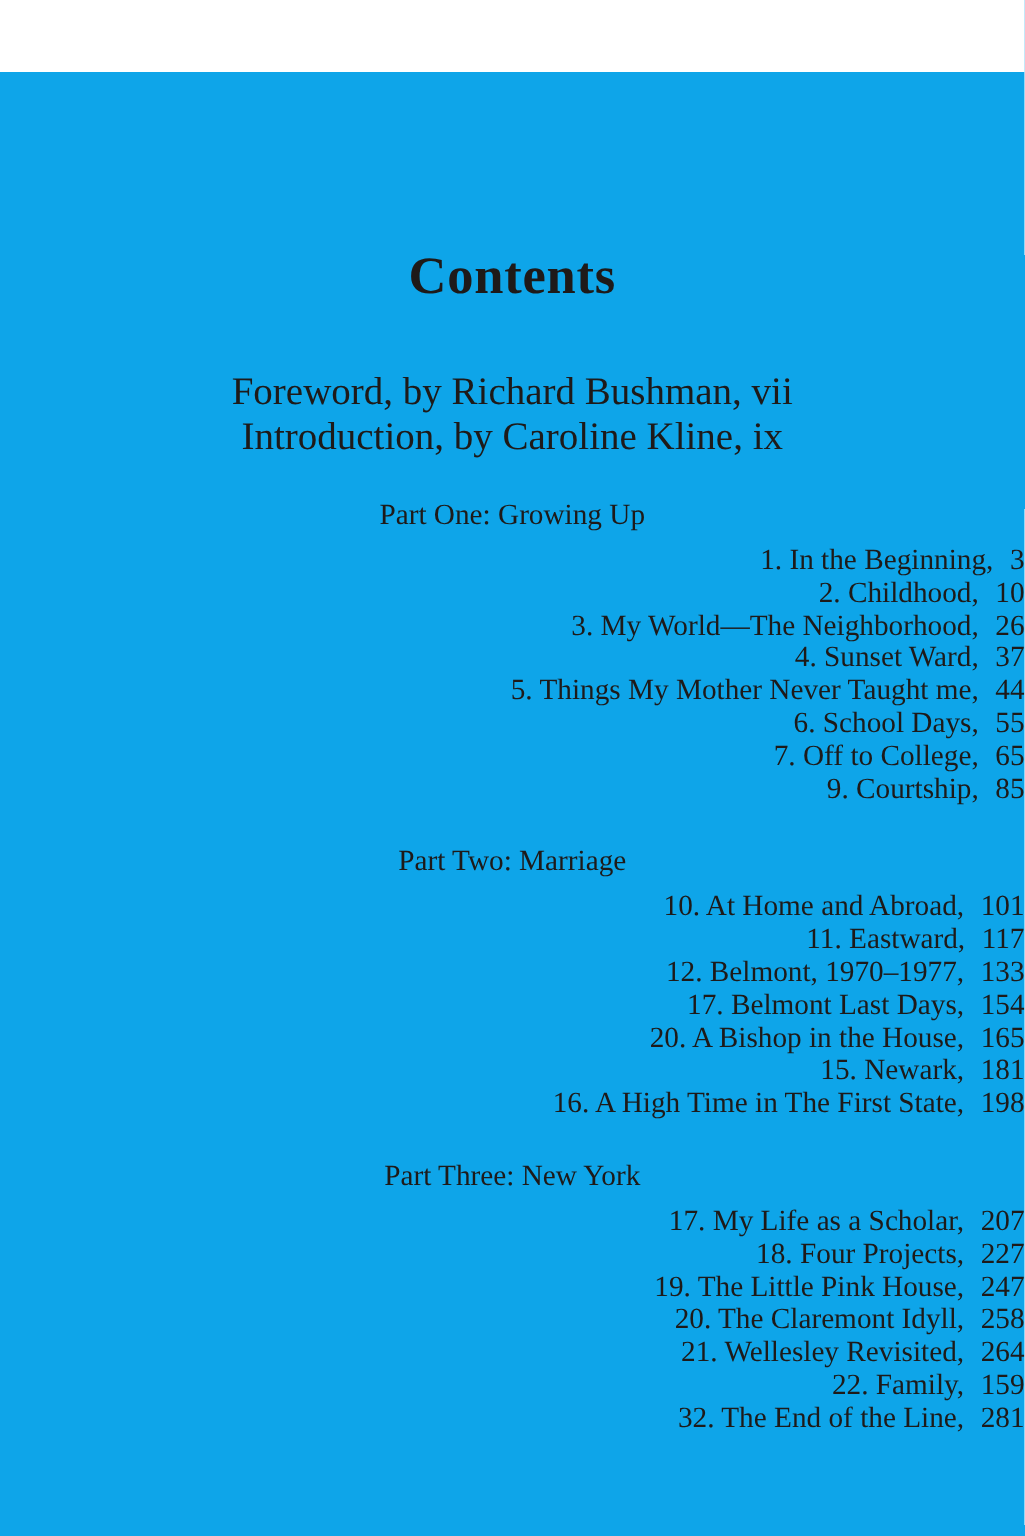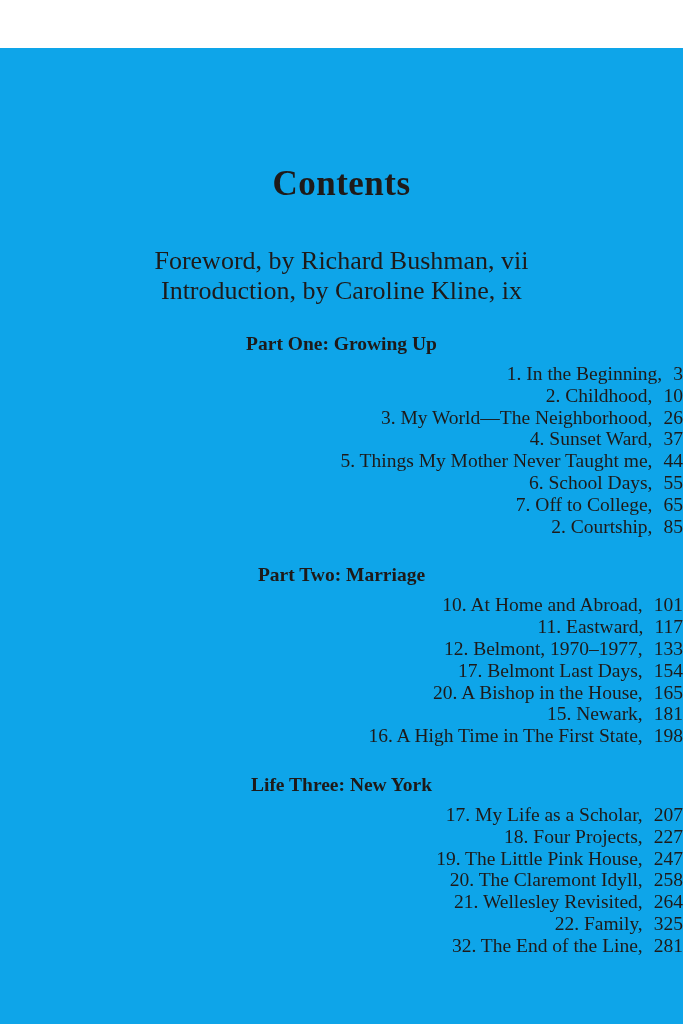--- a/index.html
+++ b/index.html
@@ -29,21 +29,21 @@
   }
   .frontmatter {
     margin: 0 0 18px 0;
   }
   .front-line {
     font-size: 26px;
     line-height: 30px;
   }
   .part-heading {
     font-size: 19.5px;
-    font-weight: 700;
+    font-weight: 400;
     margin: 26px 0 7px 0;
     line-height: 24px;
   }
   .chapter-line {
     font-size: 19.5px;
     line-height: 21.8px;
     white-space: nowrap;
     text-align: right;
   }
   .page-num {
@@ -65,39 +65,39 @@
 
     <div class="part">
       <div class="part-heading">Part One: Growing Up</div>
       <div class="chapter-line"><span>1. In the Beginning,</span><span class="page-num">3</span></div>
       <div class="chapter-line"><span>2. Childhood,</span><span class="page-num">10</span></div>
       <div class="chapter-line"><span>3. My World—The Neighborhood,</span><span class="page-num">26</span></div>
       <div class="chapter-line"><span>4. Sunset Ward,</span><span class="page-num">37</span></div>
       <div class="chapter-line"><span>5. Things My Mother Never Taught me,</span><span class="page-num">44</span></div>
       <div class="chapter-line"><span>6. School Days,</span><span class="page-num">55</span></div>
       <div class="chapter-line"><span>7. Off to College,</span><span class="page-num">65</span></div>
-      <div class="chapter-line"><span>2. Courtship,</span><span class="page-num">85</span></div>
+      <div class="chapter-line"><span>9. Courtship,</span><span class="page-num">85</span></div>
     </div>
 
     <div class="part">
       <div class="part-heading">Part Two: Marriage</div>
       <div class="chapter-line"><span>10. At Home and Abroad,</span><span class="page-num">101</span></div>
       <div class="chapter-line"><span>11. Eastward,</span><span class="page-num">117</span></div>
       <div class="chapter-line"><span>12. Belmont, 1970–1977,</span><span class="page-num">133</span></div>
       <div class="chapter-line"><span>17. Belmont Last Days,</span><span class="page-num">154</span></div>
       <div class="chapter-line"><span>20. A Bishop in the House,</span><span class="page-num">165</span></div>
       <div class="chapter-line"><span>15. Newark,</span><span class="page-num">181</span></div>
       <div class="chapter-line"><span>16. A High Time in The First State,</span><span class="page-num">198</span></div>
     </div>
 
     <div class="part">
-      <div class="part-heading">Life Three: New York</div>
+      <div class="part-heading">Part Three: New York</div>
       <div class="chapter-line"><span>17. My Life as a Scholar,</span><span class="page-num">207</span></div>
       <div class="chapter-line"><span>18. Four Projects,</span><span class="page-num">227</span></div>
       <div class="chapter-line"><span>19. The Little Pink House,</span><span class="page-num">247</span></div>
       <div class="chapter-line"><span>20. The Claremont Idyll,</span><span class="page-num">258</span></div>
       <div class="chapter-line"><span>21. Wellesley Revisited,</span><span class="page-num">264</span></div>
-      <div class="chapter-line"><span>22. Family,</span><span class="page-num">325</span></div>
+      <div class="chapter-line"><span>22. Family,</span><span class="page-num">159</span></div>
       <div class="chapter-line"><span>32. The End of the Line,</span><span class="page-num">281</span></div>
     </div>
 
   </div>
 </div>
 
 </body></html>

